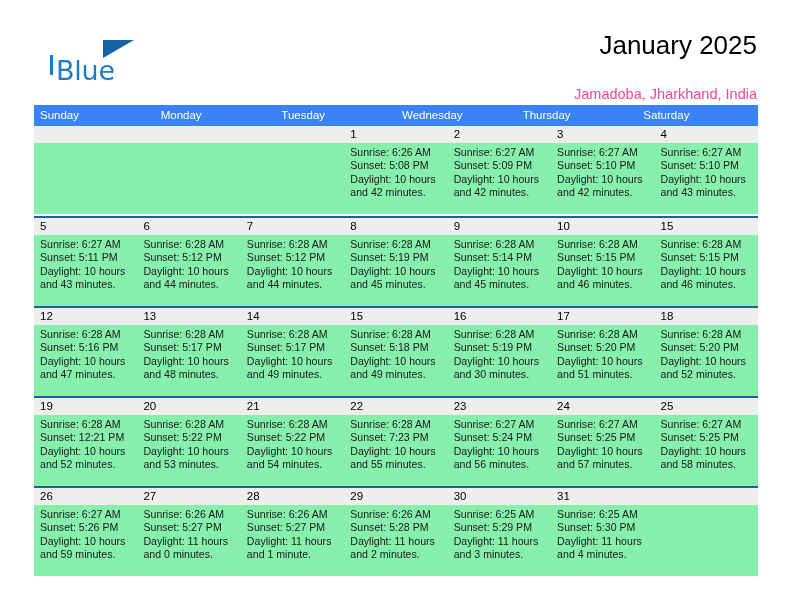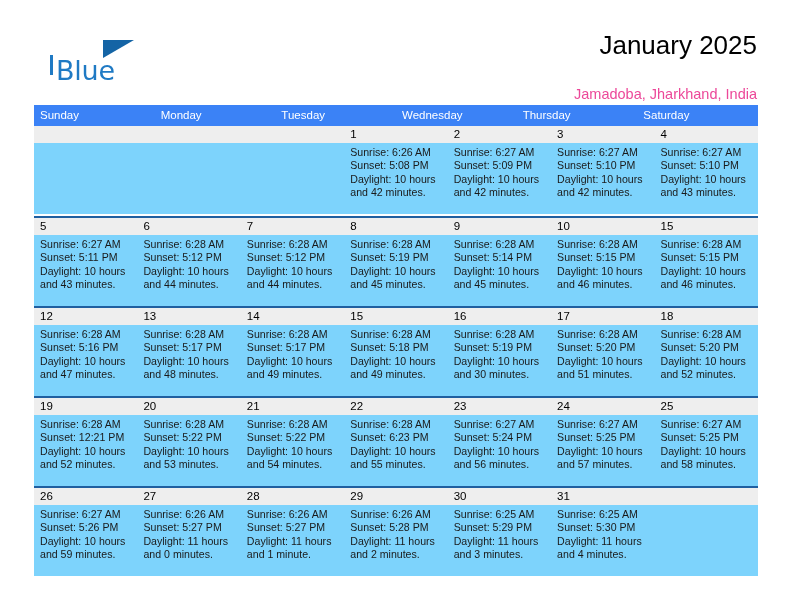--- a/index.html
+++ b/index.html
@@ -136,21 +136,21 @@
     background: #eeeeee;
     font-size: 11.5px;
     line-height: 17px;
     padding-left: 6px;
     color: #000000;
     box-sizing: border-box;
   }
   .cell.empty .cell-daynum { background: #eeeeee; }
   .cell-body {
     padding: 3px 6px 0 6px;
-    background: #7dd3fc;
+    background: #86efac;
     box-sizing: border-box;
     height: 71px;
   }
   .cell-line {
     font-size: 10.6px;
     line-height: 13.4px;
     color: #1a1a1a;
     white-space: nowrap;
   }
 </style>
@@ -389,21 +389,21 @@
               <div class="cell-line">Sunrise: 6:28 AM</div>
               <div class="cell-line">Sunset: 5:22 PM</div>
               <div class="cell-line">Daylight: 10 hours</div>
               <div class="cell-line">and 54 minutes.</div>
             </div>
           </div>
           <div class="cell">
             <div class="cell-daynum">22</div>
             <div class="cell-body">
               <div class="cell-line">Sunrise: 6:28 AM</div>
-              <div class="cell-line">Sunset: 6:23 PM</div>
+              <div class="cell-line">Sunset: 7:23 PM</div>
               <div class="cell-line">Daylight: 10 hours</div>
               <div class="cell-line">and 55 minutes.</div>
             </div>
           </div>
           <div class="cell">
             <div class="cell-daynum">23</div>
             <div class="cell-body">
               <div class="cell-line">Sunrise: 6:27 AM</div>
               <div class="cell-line">Sunset: 5:24 PM</div>
               <div class="cell-line">Daylight: 10 hours</div>

